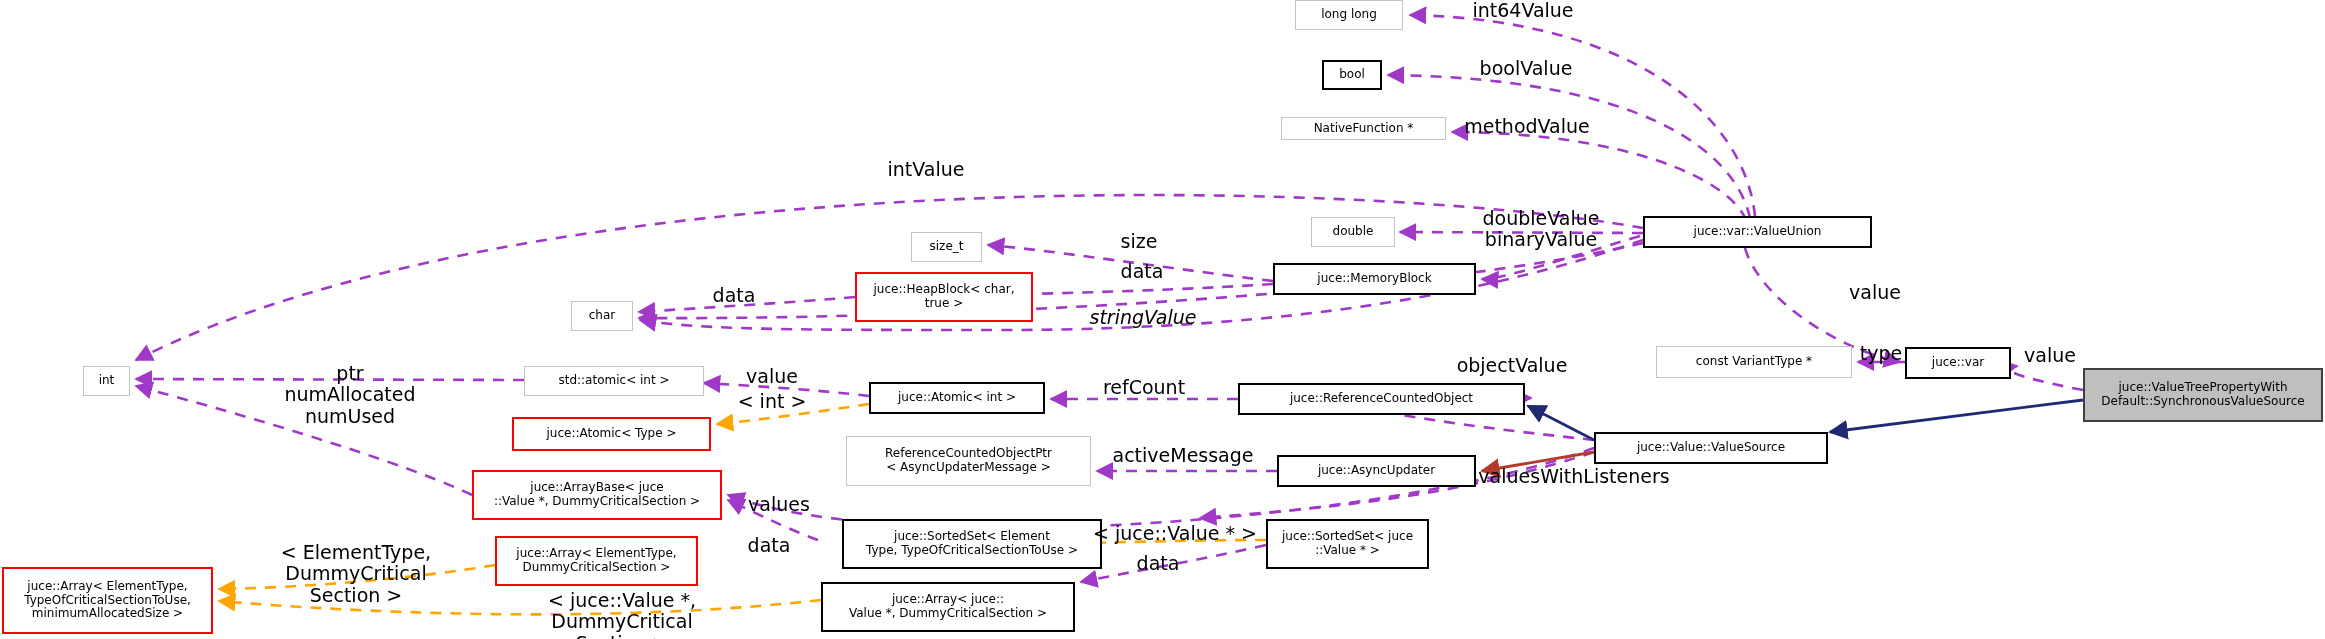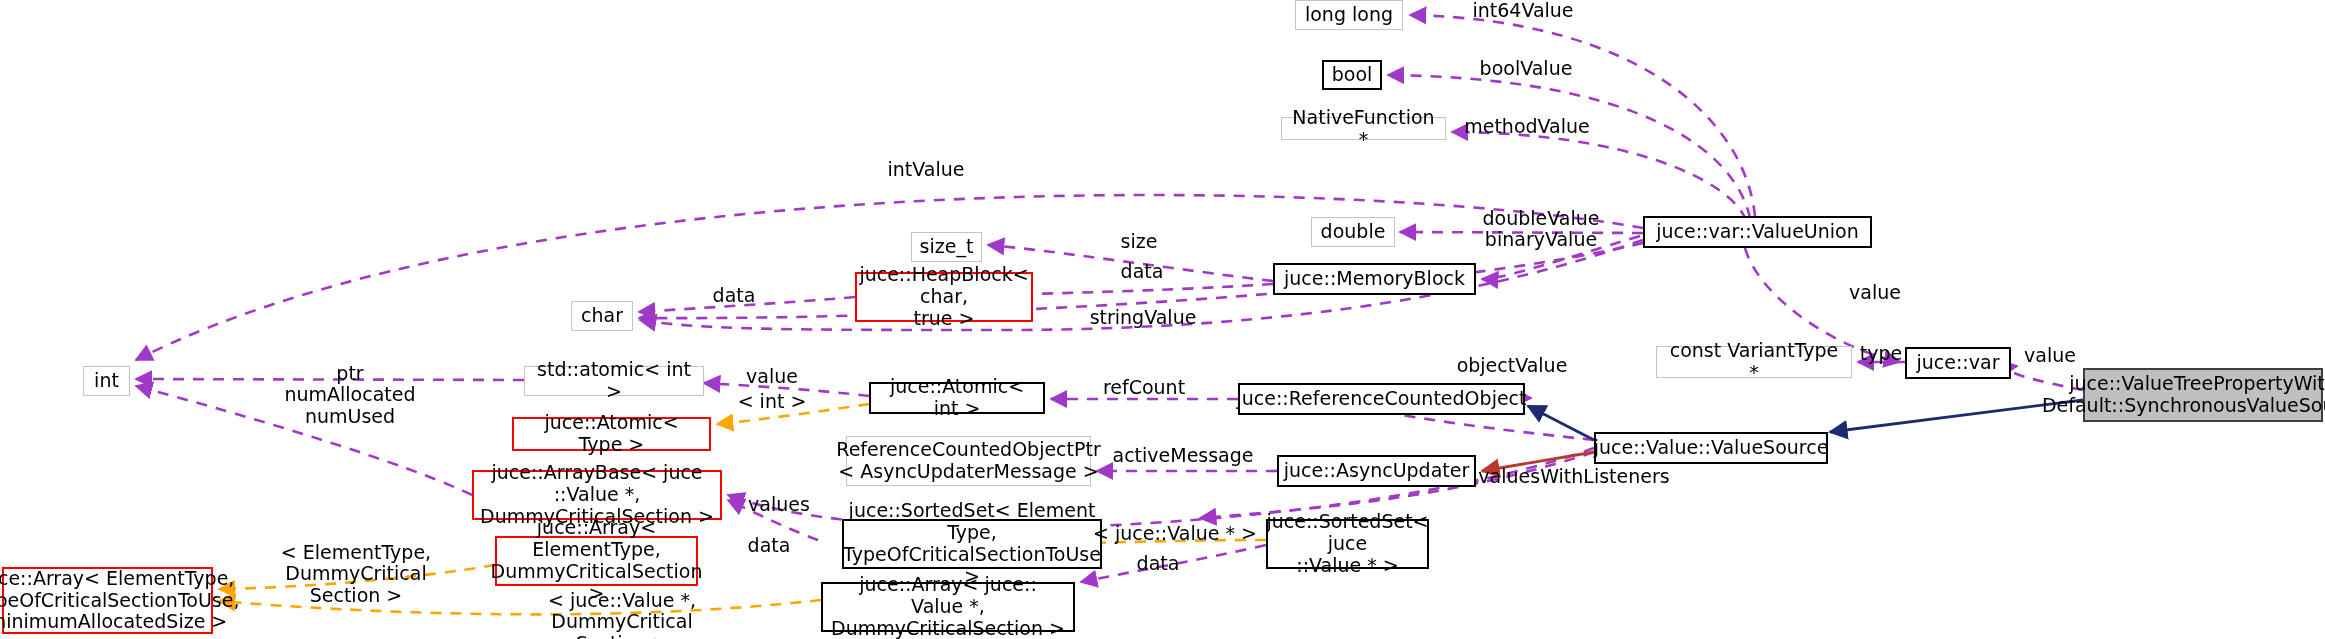--- a/index.html
+++ b/index.html
@@ -3,21 +3,21 @@
 <meta charset="utf-8">
 <title>Collaboration diagram</title>
 <style>
   html,body{margin:0;padding:0;background:#ffffff;}
   body{font-family:"DejaVu Sans","Liberation Sans",sans-serif;}
   #canvas{position:relative;width:2325px;height:639px;background:#fff;overflow:hidden;}
   svg#edges{position:absolute;left:0;top:0;width:2325px;height:639px;}
 
   .node{position:absolute;box-sizing:border-box;display:flex;align-items:center;
         justify-content:center;text-align:center;background:#ffffff;
-        font-size:19px;line-height:1.15;color:#000;padding:4px 6px;white-space:pre-line;}
+        font-size:12px;line-height:1.15;color:#000;padding:4px 6px;white-space:pre-line;}
   .node.grey{border:1.5px solid #c4c4c4;}
   .node.black{border:2px solid #000000;}
   .node.red{border:2.5px solid #ff0000;}
   .node.hl{border:2px solid #404040;background:#bfbfbf;}
 
   .elabel{position:absolute;font-size:19px;color:#000;line-height:1.12;
           white-space:pre-line;text-align:center;background:transparent;}
 </style>
 </head>
 <body>
@@ -126,21 +126,21 @@
 
   <div class="elabel" style="left:1463px;top:0px;width:120px;">int64Value</div>
   <div class="elabel" style="left:1470px;top:58px;width:112px;">boolValue</div>
   <div class="elabel" style="left:1458px;top:116px;width:138px;">methodValue</div>
   <div class="elabel" style="left:880px;top:159px;width:92px;">intValue</div>
   <div class="elabel" style="left:1471px;top:208px;width:140px;">doubleValue
 binaryValue</div>
   <div class="elabel" style="left:1112px;top:231px;width:54px;">size</div>
   <div class="elabel" style="left:1113px;top:261px;width:58px;">data</div>
   <div class="elabel" style="left:705px;top:285px;width:58px;">data</div>
-  <div class="elabel" style="left:1080px;top:307px;width:126px;">stringValue</div>
+  <div class="elabel" style="left:1080px;top:307px;width:126px;font-style:italic;">stringValue</div>
   <div class="elabel" style="left:1840px;top:282px;width:70px;">value</div>
   <div class="elabel" style="left:275px;top:363px;width:150px;">ptr
 numAllocated
 numUsed</div>
   <div class="elabel" style="left:1854px;top:343px;width:54px;">type</div>
   <div class="elabel" style="left:2015px;top:345px;width:70px;">value</div>
   <div class="elabel" style="left:737px;top:366px;width:70px;">value</div>
   <div class="elabel" style="left:1447px;top:355px;width:130px;">objectValue</div>
   <div class="elabel" style="left:1094px;top:377px;width:100px;">refCount</div>
   <div class="elabel" style="left:733px;top:391px;width:78px;">&lt; int &gt;</div>

